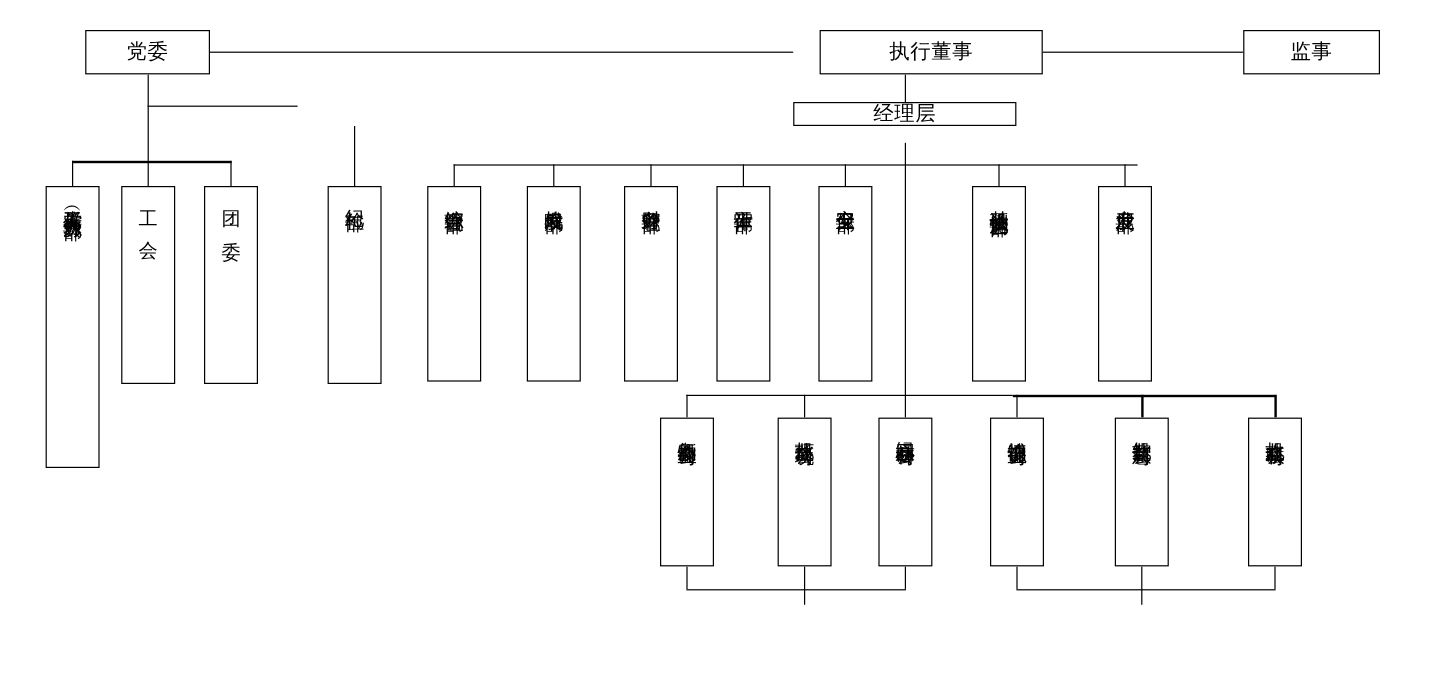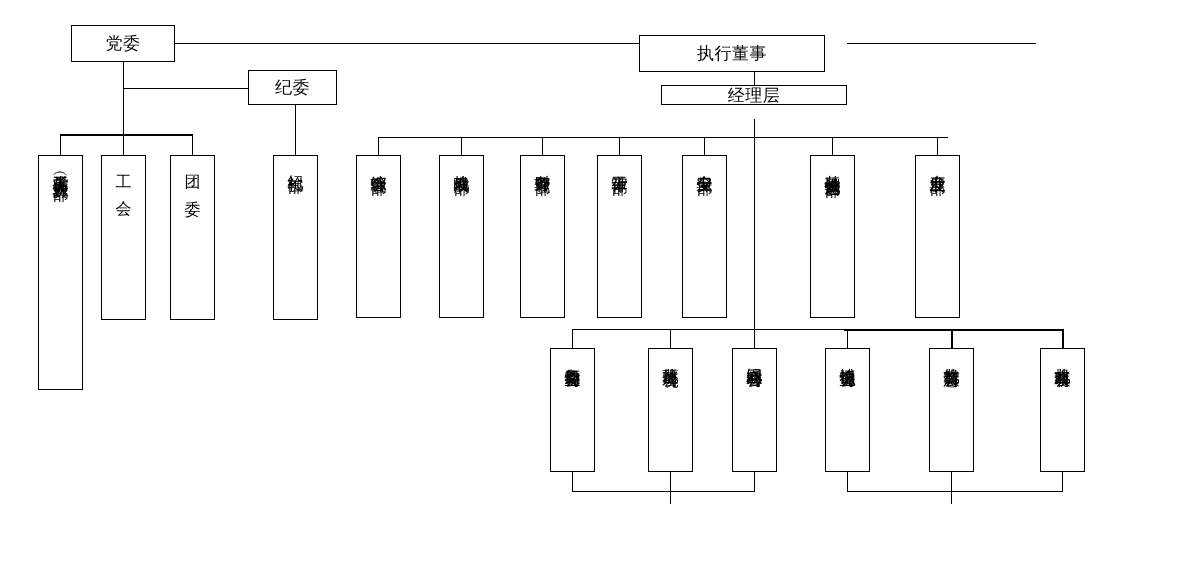--- a/index.html
+++ b/index.html
@@ -117,28 +117,28 @@
   <div class="line v" style="left:847px; top:472px; height:19px;"></div>
   <div class="line v" style="left:951px; top:472px; height:19px;"></div>
   <div class="line v" style="left:1062px; top:472px; height:19px;"></div>
   <div class="line h" style="left:847px; top:491px; width:216px;"></div>
   <div class="line v" style="left:951px; top:491px; height:13px;"></div>
 
   <div class="node horiz" style="left:71px; top:25px; width:104px; height:37px;">
     <span class="lbl">党委</span>
   </div>
 
-  <div class="node horiz" style="left:639px; top:25px; width:186px; height:37px;margin-top:10px;">
+  <div class="node horiz" style="left:683px; top:25px; width:186px; height:37px;">
     <span class="lbl">执行董事</span>
   </div>
 
-
-  <div class="node horiz" style="left:248px; top:70px; width:89px; height:35px;">
-    <span class="lbl">纪委</span>
-  </div>
+  <div class="node horiz" style="left:1036px; top:25px; width:114px; height:37px;">
+    <span class="lbl">监事</span>
+  </div>
+
 
   <div class="node horiz" style="left:661px; top:85px; width:186px; height:20px;justify-content:center;">
     <span class="lbl">经理层</span>
   </div>
 
   <div class="node vert" style="left:38px; top:155px; width:45px; height:235px;">
     <span class="lbl">党群工作（人力资源）部</span>
   </div>
 
   <div class="node vert spaced" style="left:101px; top:155px; width:45px; height:165px;">

